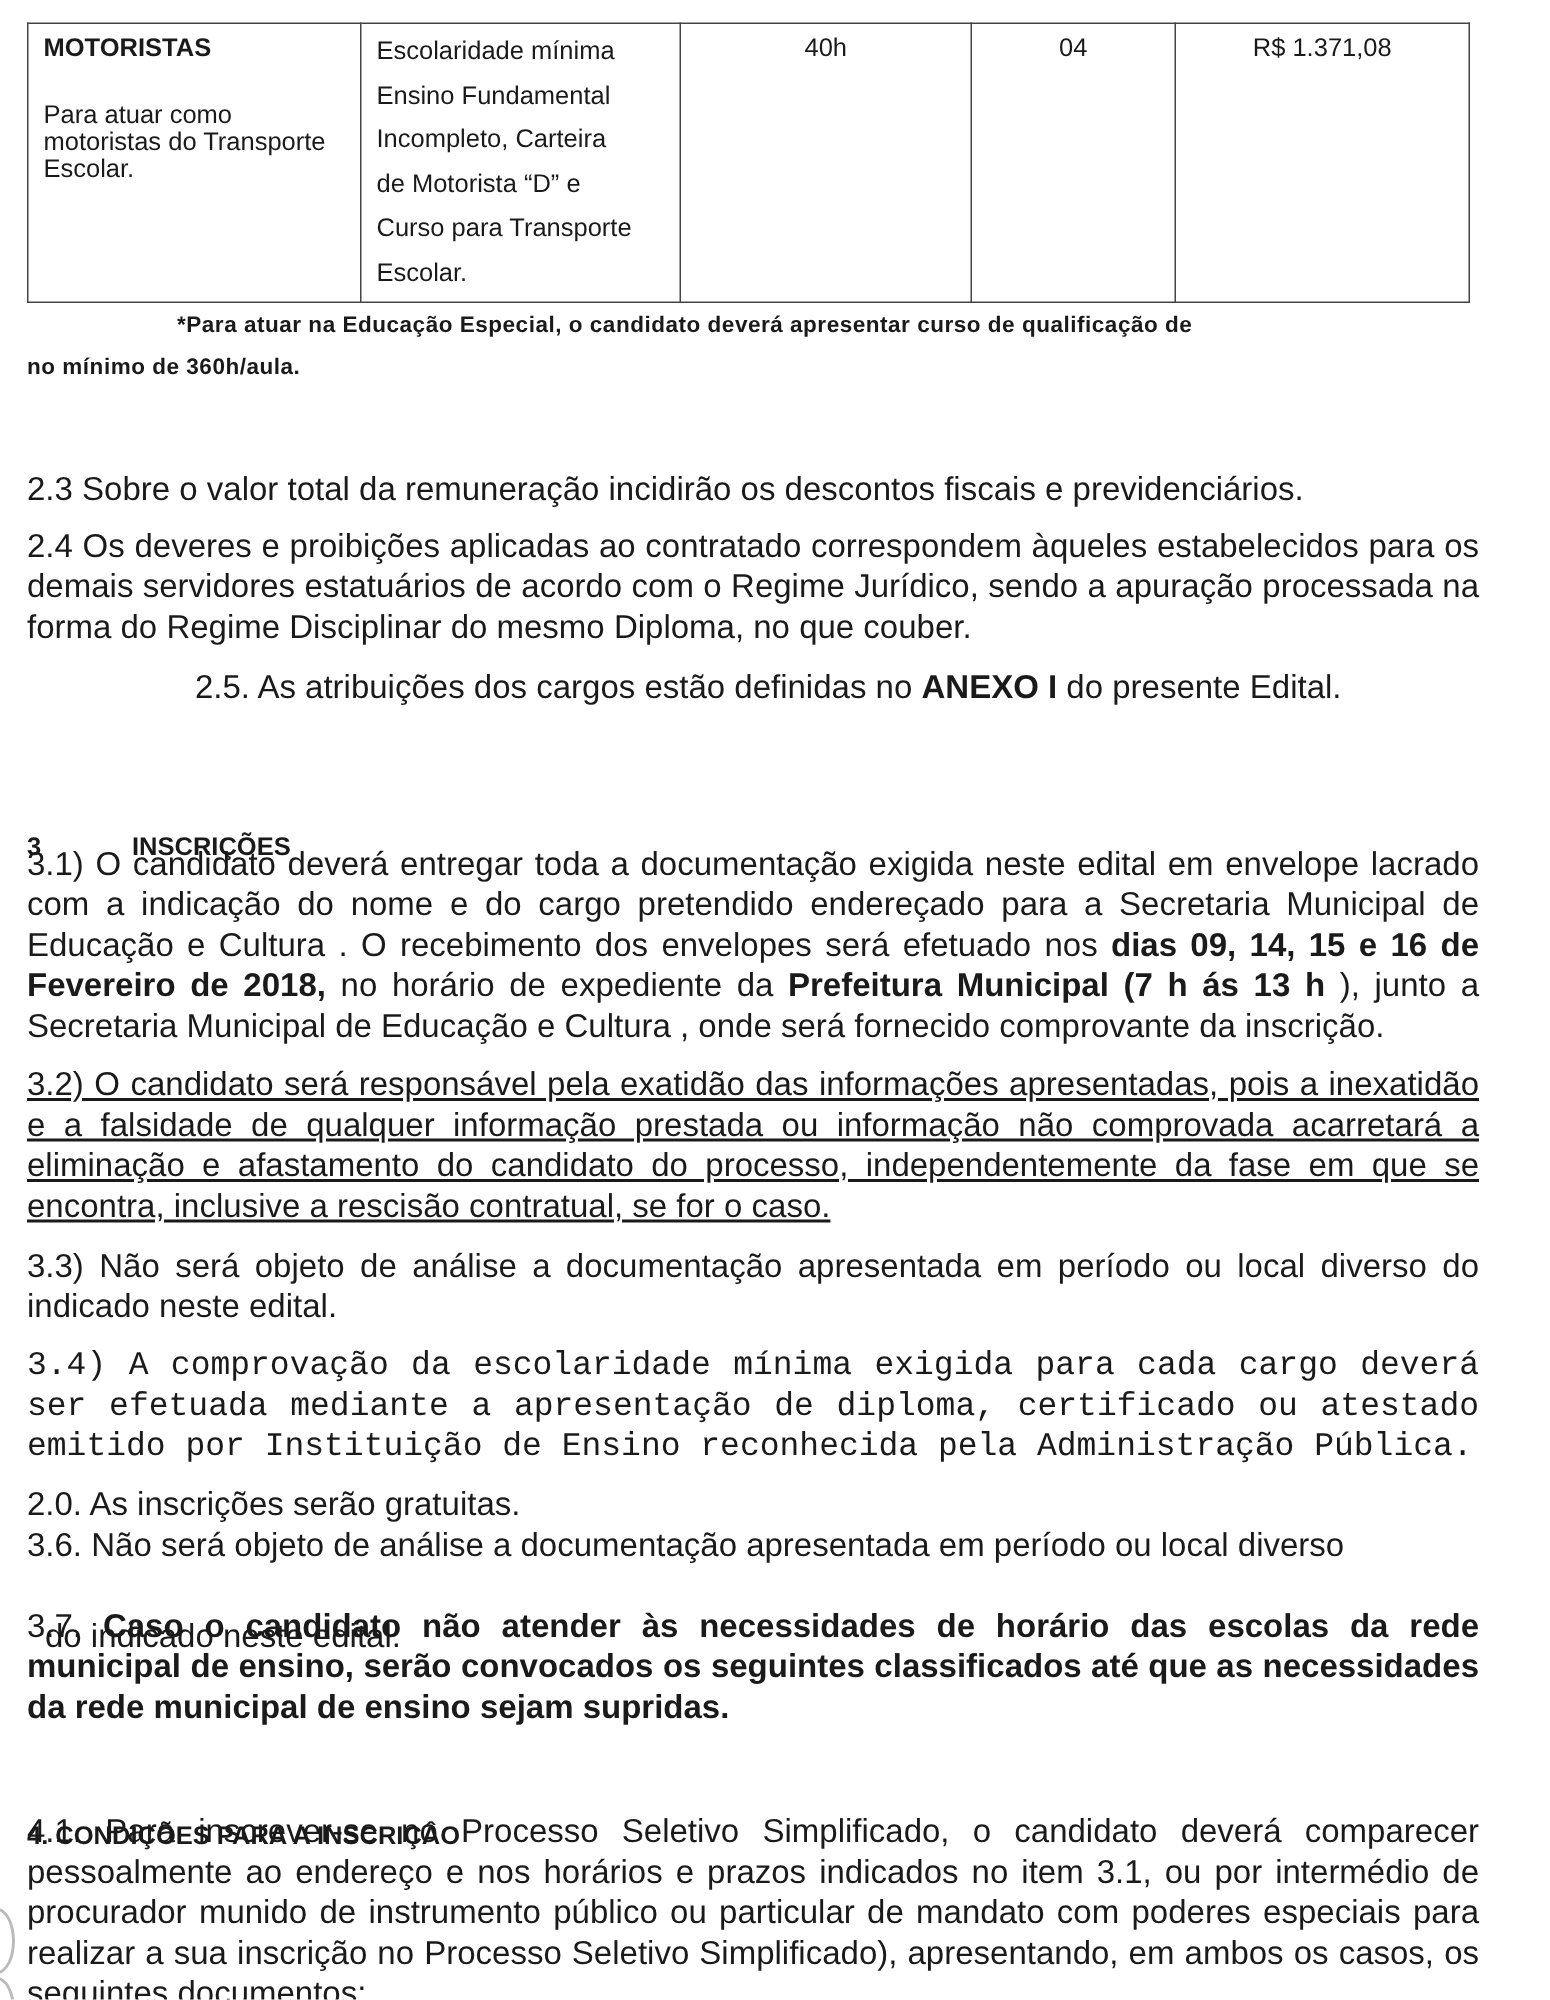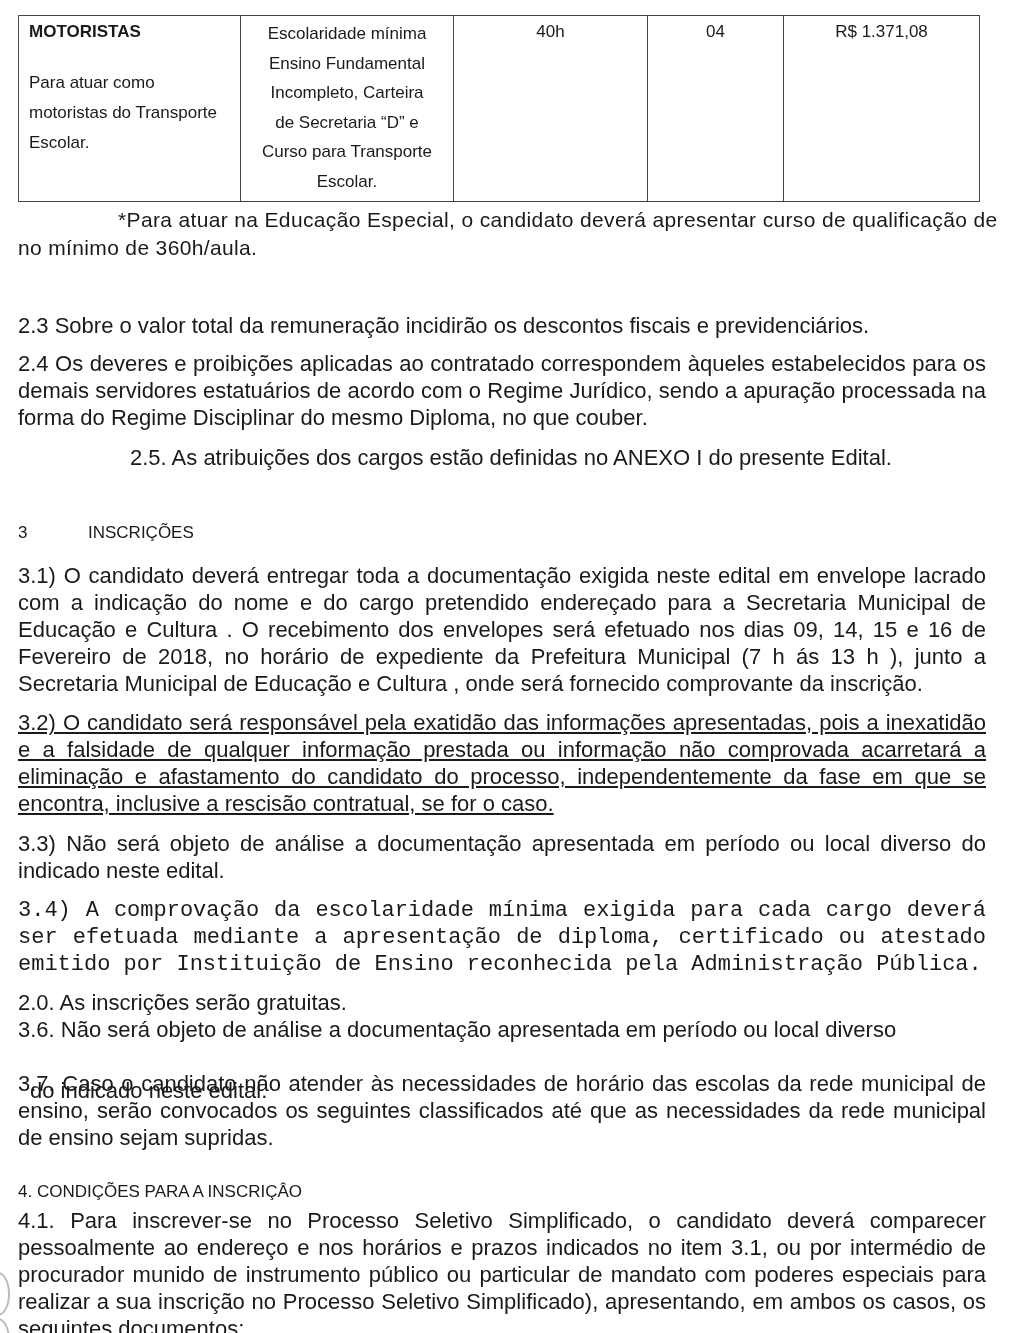--- a/index.html
+++ b/index.html
@@ -2,51 +2,51 @@
 <html><head>
 <meta charset="utf-8">
 <style>
   html, body { margin:0; padding:0; background:#ffffff; }
   body { width:1033px; height:1333px; position:relative; overflow:hidden; color:#1a1a1a;
          font-family:"Liberation Sans", sans-serif; }
   .abs { position:absolute; }
   table.t { position:absolute; left:18px; top:15px; border-collapse:collapse; }
   table.t td { border:1px solid #444; vertical-align:top; font-size:17px; padding:0; }
   .c1 { width:221px; height:185px; }
-  .c2 { width:212px;text-align:center; }
+  .c2 { width:212px; }
   .c3 { width:193px; text-align:center; }
   .c4 { width:135px; text-align:center; }
   .c5 { width:195px; text-align:center; }
   .cell-pad { padding:6px 10px 0 10px; }
   .c1 .title { font-weight:bold; font-size:17px; }
-  .c1 .desc { margin-top:26px; line-height:30px; }
+  .c1 .desc { margin-top:26px; line-height:18px; }
   .c2 .req { line-height:29.5px; }
-  .note { font-weight:normal; font-size:21px; letter-spacing:0.35px; }
+  .note { font-weight:bold; font-size:15px; letter-spacing:0.35px; }
   .p { font-size:22px; line-height:27px; text-align:justify; text-align-last:auto; }
-  .b { font-weight:normal; }
+  .b { font-weight:bold;margin-top:32px; }
   .edge-curve { position:absolute; left:-14px; border:2px solid #bbb; border-radius:50%; }
 </style>
 </head>
 <body>
 
 <table class="t">
   <tbody>
       <tr>
     <td class="c1">
       <div class="cell-pad">
         <div class="title">MOTORISTAS</div>
         <div class="desc">Para atuar como motoristas do Transporte Escolar.</div>
       </div>
     </td>
     <td class="c2">
       <div class="cell-pad req" style="padding-top:3px">
         <div>Escolaridade mínima</div>
         <div>Ensino Fundamental</div>
         <div>Incompleto,  Carteira</div>
-        <div>de Secretaria “D” e</div>
+        <div>de Motorista “D” e</div>
         <div>Curso para Transporte</div>
         <div>Escolar.</div>
       </div>
     </td>
     <td class="c3">
           <div class="cell-pad">40h</div>
         </td>
     <td class="c4">
           <div class="cell-pad">04</div>
         </td>

